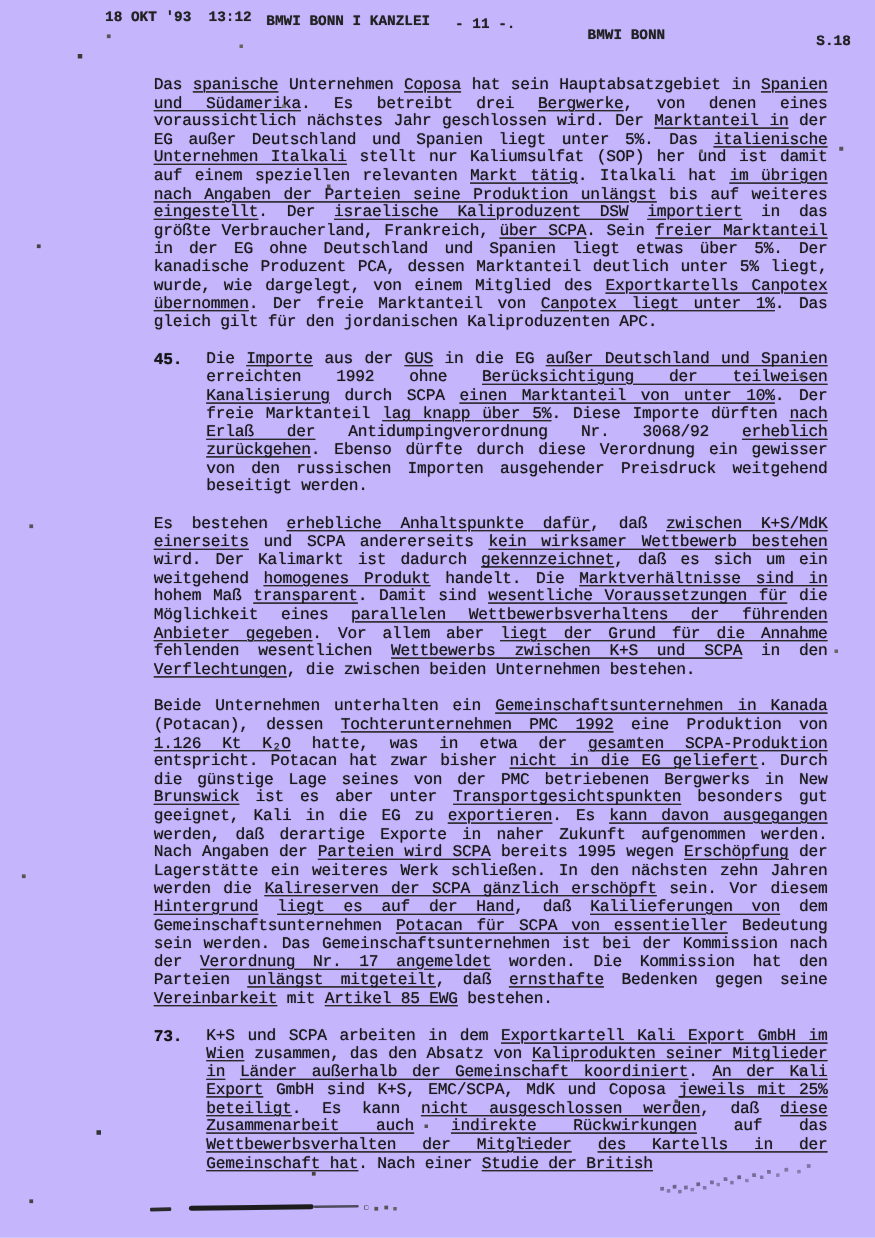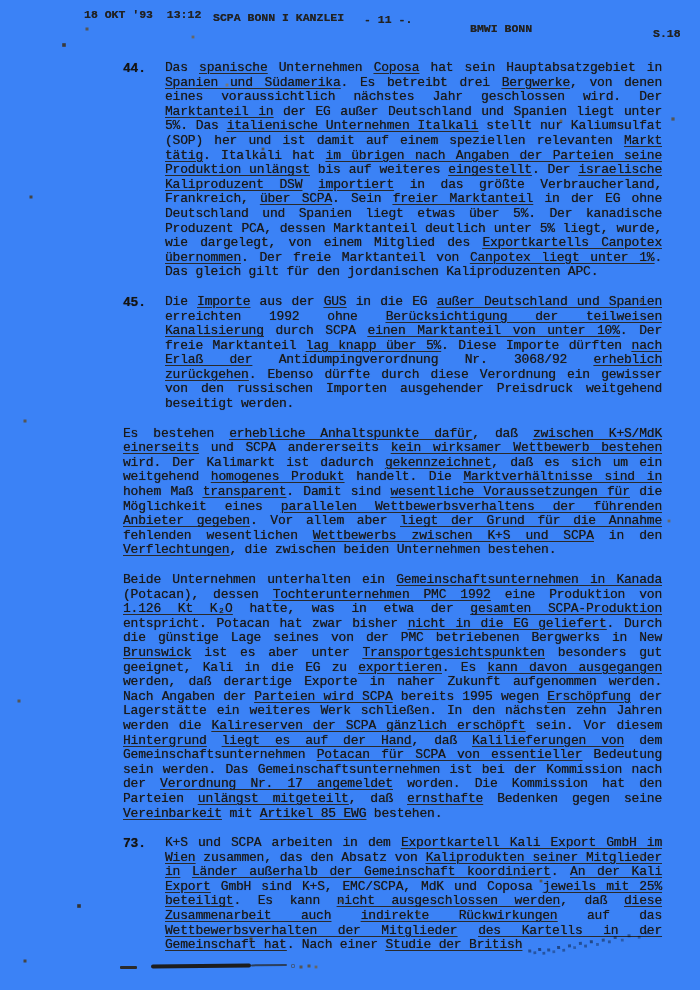--- a/index.html
+++ b/index.html
@@ -5,21 +5,21 @@
   html, body { margin: 0; padding: 0; }
   body {
     width: 700px; height: 990px;
     background: #ffffff;
     position: relative;
     overflow: hidden;
     font-family: "Liberation Mono", "DejaVu Sans Mono", monospace;
   }
   .page {
     position: absolute; inset: 0;
-    background: #3b82f6;
+    background: #c4b5fd;
     color: #161616;
   }
   
   .fax-header span {
     position: absolute;
     font-size: 11.5px;
     font-weight: 700;
     white-space: pre;
     color: #222;
     text-shadow: 0 0 0.6px rgba(30,30,30,0.75);
@@ -126,30 +126,29 @@
       118px 2px 0 0.5px rgba(0,0,0,.35);
   }
 </style>
 </head>
 <body>
 
 <div class="page">
 
   <div class="fax-header">
     <span id="h-ts">18 OKT '93  13:12</span>
-    <span id="h-sender">SCPA BONN I KANZLEI</span>
+    <span id="h-sender">BMWI BONN I KANZLEI</span>
     <span id="h-page">- 11 -.</span>
     <span id="h-recv">BMWI BONN</span>
     <span id="h-sheet">S.18</span>
   </div>
 
   <div class="body-text">
 
     <div class="para">
-      <div class="num">44.</div>
       <div class="txt">Das <u>spanische</u> Unternehmen <u>Coposa</u> hat sein Hauptabsatzgebiet in <u>Spanien und Südamerika</u>. Es betreibt drei <u>Bergwerke</u>, von denen eines voraussichtlich nächstes Jahr geschlossen wird. Der <u>Marktanteil in</u> der EG außer Deutschland und Spanien liegt unter 5%. Das <u>italienische Unternehmen Italkali</u> stellt nur Kaliumsulfat (SOP) her und ist damit auf einem speziellen relevanten <u>Markt tätig</u>. Italkali hat <u>im übrigen nach Angaben der Parteien seine Produktion unlängst</u> bis auf weiteres <u>eingestellt</u>. Der <u>israelische Kaliproduzent DSW</u> <u>importiert</u> in das größte Verbraucherland, Frankreich, <u>über SCPA</u>. Sein <u>freier Marktanteil</u> in der EG ohne Deutschland und Spanien liegt etwas über 5%. Der kanadische Produzent PCA, dessen Marktanteil deutlich unter 5% liegt, wurde, wie dargelegt, von einem Mitglied des <u>Exportkartells Canpotex übernommen</u>. Der freie Marktanteil von <u>Canpotex liegt unter 1%</u>. Das gleich gilt für den jordanischen Kaliproduzenten APC.</div>
     </div>
 
     <div class="para">
       <div class="num">45.</div>
       <div class="txt">Die <u>Importe</u> aus der <u>GUS</u> in die EG <u>außer Deutschland und Spanien</u> erreichten 1992 ohne <u>Berücksichtigung der teilweisen Kanalisierung</u> durch SCPA <u>einen Marktanteil von unter 10%</u>. Der freie Marktanteil <u>lag knapp über 5%</u>. Diese Importe dürften <u>nach Erlaß der</u> Antidumpingverordnung Nr. 3068/92 <u>erheblich zurückgehen</u>. Ebenso dürfte durch diese Verordnung ein gewisser von den russischen Importen ausgehender Preisdruck weitgehend beseitigt werden.</div>
     </div>
 
     <div class="para">
       <div class="txt">Es bestehen <u>erhebliche Anhaltspunkte dafür</u>, daß <u>zwischen K+S/MdK</u> <u>einerseits</u> und SCPA andererseits <u>kein wirksamer Wettbewerb bestehen</u> wird. Der Kalimarkt ist dadurch <u>gekennzeichnet</u>, daß es sich um ein weitgehend <u>homogenes Produkt</u> handelt. Die <u>Marktverhältnisse sind in</u> hohem Maß <u>transparent</u>. Damit sind <u>wesentliche Voraussetzungen für</u> die Möglichkeit eines <u>parallelen Wettbewerbsverhaltens der führenden</u> <u>Anbieter gegeben</u>. Vor allem aber <u>liegt der Grund für die Annahme</u> fehlenden wesentlichen <u>Wettbewerbs zwischen K+S und SCPA</u> in den <u>Verflechtungen</u>, die zwischen beiden Unternehmen bestehen.</div>

